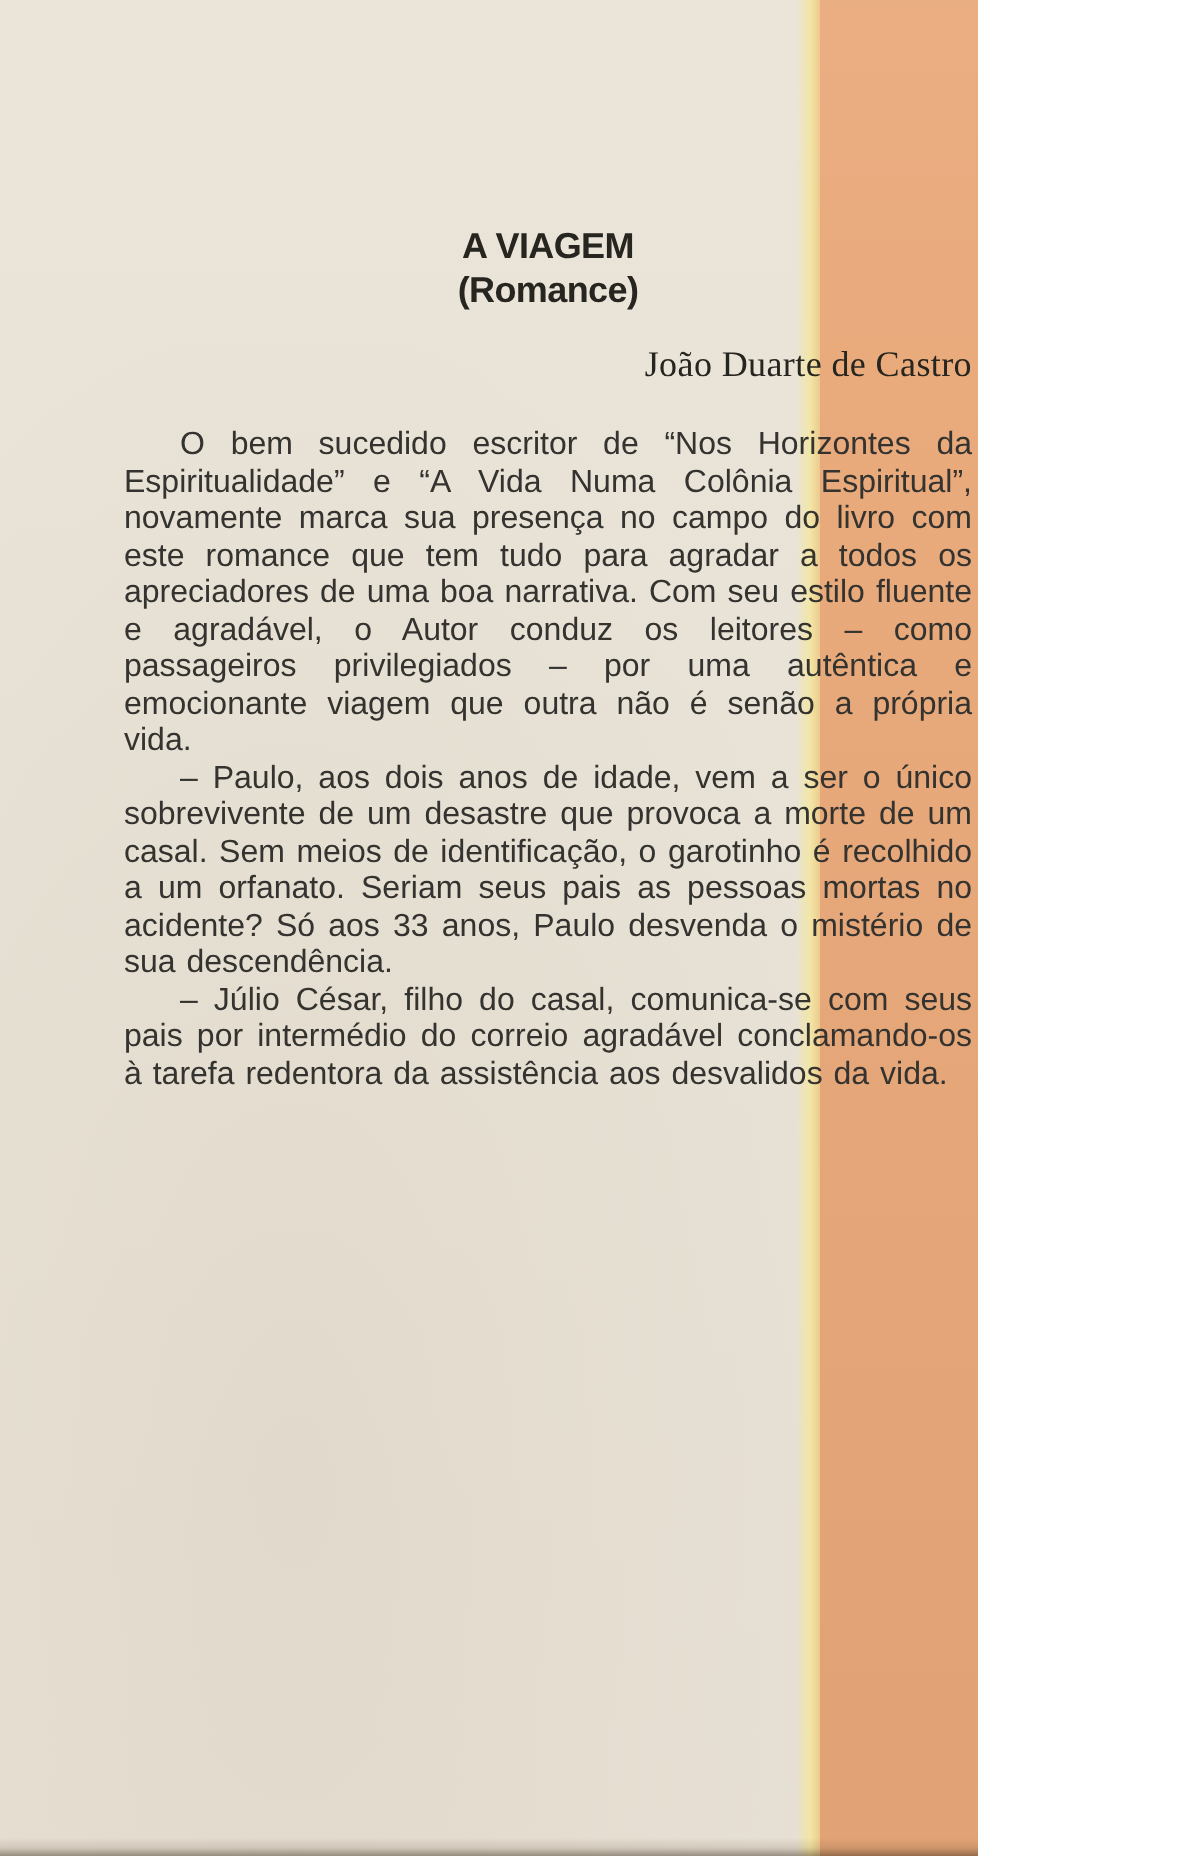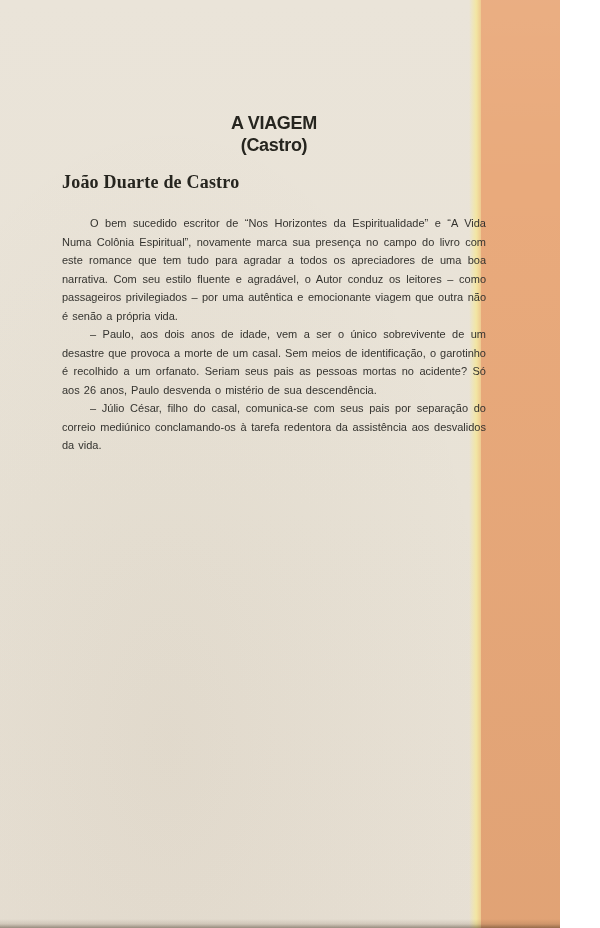--- a/index.html
+++ b/index.html
@@ -10,21 +10,21 @@
     --title-ink: #26251f;
   }
   * { margin: 0; padding: 0; box-sizing: border-box; }
   html, body { width: 600px; height: 928px; }
   body {
     font-family: "Liberation Sans", sans-serif;
     overflow: hidden;
   }
   .scan {
     position: relative;
-    width: 560px;
+    width: 489px;
     height: 928px;
     background:
       radial-gradient(ellipse at 30% 80%, rgba(120,95,60,0.06), rgba(0,0,0,0) 60%),
       linear-gradient(180deg, #eae4d9 0%, #e8e2d6 55%, #e7e0d4 100%);
     background-color: var(--paper);
   }
   
   .stripe-edge {
     position: absolute;
     top: 0; right: 79px;
@@ -53,51 +53,52 @@
   }
   .title-block { text-align: center; color: var(--title-ink); }
   .title, .subtitle {
     font-weight: bold;
     font-size: 18px;
     line-height: 22px;
     letter-spacing: -0.3px;
   }
   .author {
     margin-top: 16px;
+    text-align: right;
     font-family: "Liberation Serif", serif;
-    font-weight: bold;
+    font-weight: normal;
     font-size: 18px;
     line-height: 20px;
     color: var(--title-ink);
     letter-spacing: 0.2px;
   }
   .paragraphs { margin-top: 22px; }
   .paragraphs p {
-    font-size: 11px;
+    font-size: 16px;
     line-height: 18.5px;
     text-align: justify;
     text-indent: 28px;
     word-spacing: 1px;
     color: var(--ink);
   }
 </style>
 </head>
 <body>
 
 <div class="scan">
   <div class="stripe-edge"></div>
   <div class="stripe"></div>
 
   <div class="content">
     <div class="title-block">
       <div class="title">A VIAGEM</div>
-      <div class="subtitle">(Castro)</div>
+      <div class="subtitle">(Romance)</div>
     </div>
     <div class="author">João Duarte de Castro</div>
     <div class="paragraphs">
         <p>O bem sucedido escritor de “Nos Horizontes da Espiritualidade” e “A Vida Numa Colônia Espiritual”, novamente marca sua presença no campo do livro com este romance que tem tudo para agradar a todos os apreciadores de uma boa narrativa. Com seu estilo fluente e agradável, o Autor conduz os leitores – como passageiros privilegiados – por uma autêntica e emocionante viagem que outra não é senão a própria vida.</p>
-        <p>– Paulo, aos dois anos de idade, vem a ser o único sobrevivente de um desastre que provoca a morte de um casal. Sem meios de identificação, o garotinho é recolhido a um orfanato. Seriam seus pais as pessoas mortas no acidente? Só aos 26 anos, Paulo desvenda o mistério de sua descendência.</p>
-        <p>– Júlio César, filho do casal, comunica-se com seus pais por separação do correio mediúnico conclamando-os à tarefa redentora da assistência aos desvalidos da vida.</p>
+        <p>– Paulo, aos dois anos de idade, vem a ser o único sobrevivente de um desastre que provoca a morte de um casal. Sem meios de identificação, o garotinho é recolhido a um orfanato. Seriam seus pais as pessoas mortas no acidente? Só aos 33 anos, Paulo desvenda o mistério de sua descendência.</p>
+        <p>– Júlio César, filho do casal, comunica-se com seus pais por intermédio do correio agradável conclamando-os à tarefa redentora da assistência aos desvalidos da vida.</p>
       </div>
   </div>
 
   <div class="bottom-edge"></div>
 </div>
 
 </body></html>

